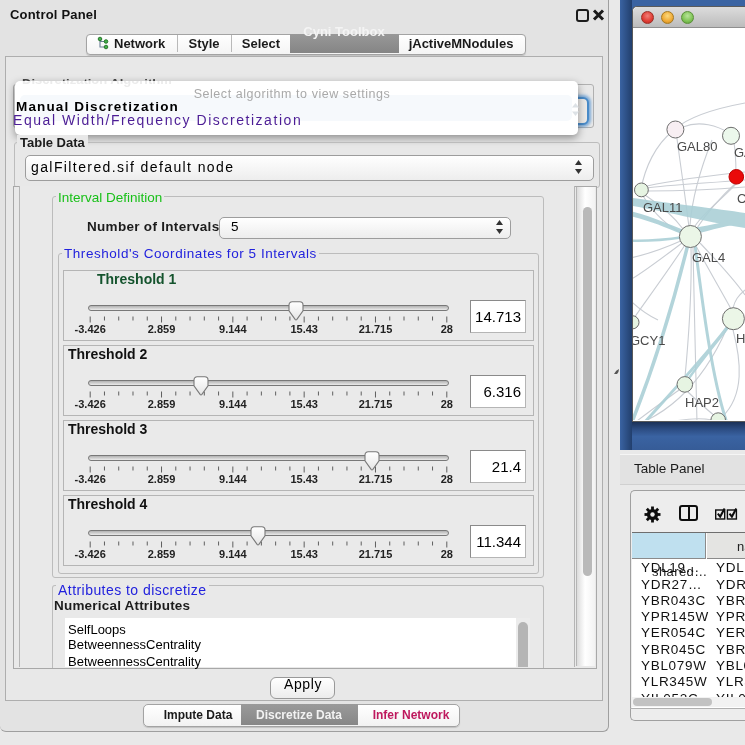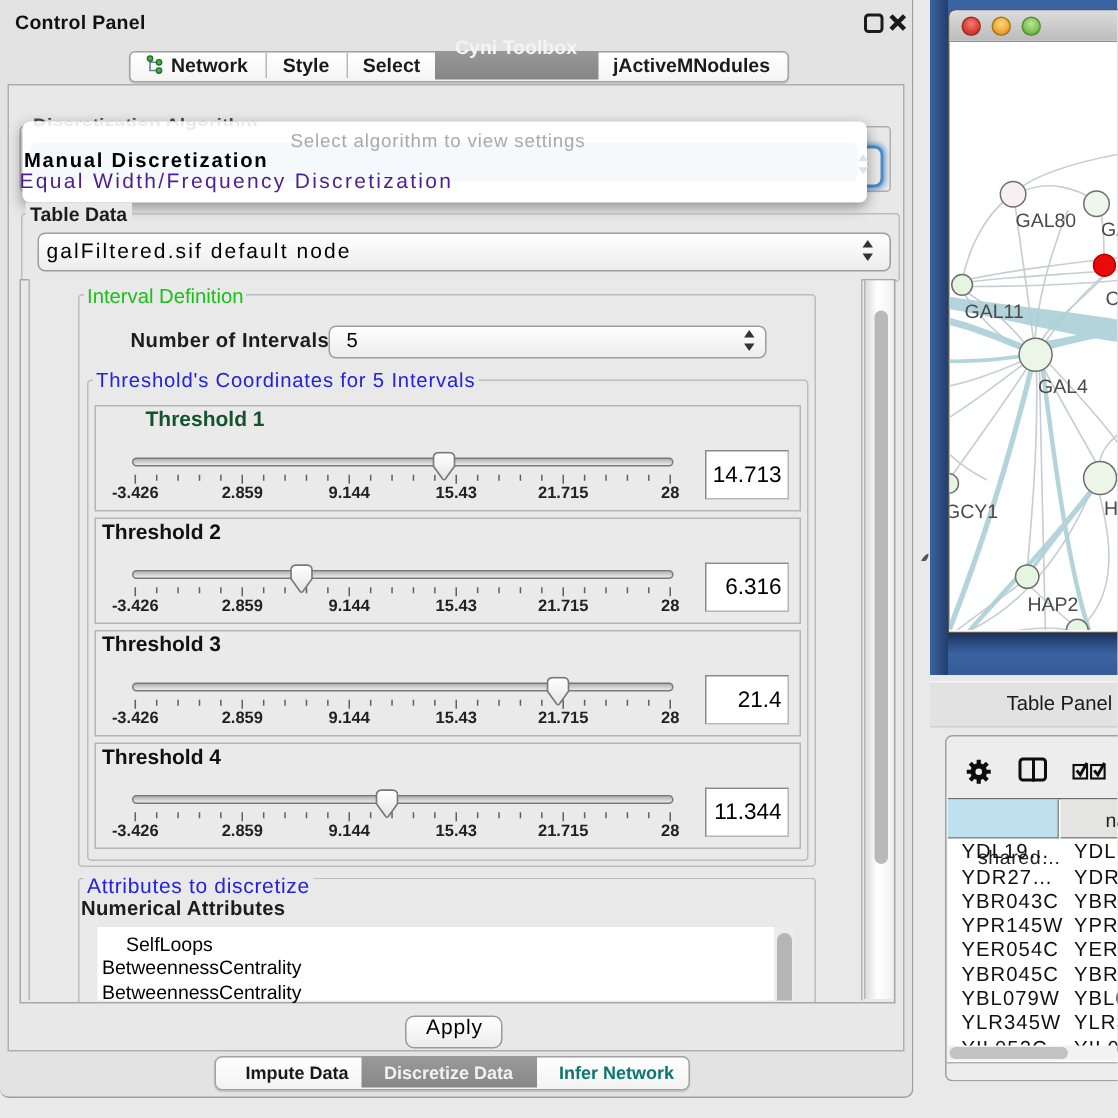--- a/index.html
+++ b/index.html
@@ -282,34 +282,34 @@
       </defs>
  </svg>
     <div class="abs" style="left:470px;top:525px;width:56px;height:33px;background:#fff;border:1px solid #b5b5b5;border-top-color:#8a8a8a;border-left-color:#8a8a8a;box-sizing:border-box;"></div>
     <div class="lbl" style="left:521px;top:533px;font-size:15px;color:#000;transform:translateX(-100%);">11.344</div>
   </div>
 
 <div class="abs" style="left:52px;top:585px;width:490px;height:82px;border:1px solid #bcbcbc;border-top-left-radius:3px;border-top-right-radius:3px;border-bottom:none;"></div>
 <div class="lbl" style="left:56px;top:582px;font-size:14px;letter-spacing:0.45px;color:#2222dd;background:#e9e9e9;padding:0 2px;">Attributes to discretize</div>
 <div class="lbl" style="left:54px;top:598px;font-size:13.5px;letter-spacing:0.2px;font-weight:bold;color:#1c1c1c;">Numerical Attributes</div>
 <div class="abs" style="left:65px;top:618px;width:451px;height:49px;background:#ffffff;"></div>
-<div class="lbl" style="left:68px;top:622px;font-size:13px;color:#000;margin-left:16px;">SelfLoops</div>
+<div class="lbl" style="left:68px;top:622px;font-size:13px;color:#000;">SelfLoops</div>
 <div class="lbl" style="left:68px;top:637px;font-size:13px;color:#000;">BetweennessCentrality</div>
 <div class="lbl" style="left:68px;top:654px;font-size:13px;color:#000;">BetweennessCentrality</div>
 <div class="abs" style="left:516px;top:618px;width:14px;height:49px;background:#ececec;"></div>
 <div class="abs" style="left:518px;top:622px;width:10px;height:45px;background:#b5b5b5;border-radius:5px 5px 0 0;"></div>
 
 <div class="abs" style="left:270px;top:677px;width:63px;height:20px;background:linear-gradient(#ffffff,#ececec);border:1px solid #999;border-radius:6px;"></div>
 <div class="lbl" style="left:303px;top:676px;font-size:14px;letter-spacing:0.6px;color:#000;transform:translateX(-50%);">Apply</div>
 
 <div class="abs" style="left:143px;top:704px;width:315px;height:21px;background:linear-gradient(#ffffff,#f2f2f2);border:1px solid #a3a3a3;border-radius:5px;box-shadow:0 1px 1px rgba(0,0,0,0.15);"></div>
 <div class="abs" style="left:241px;top:704px;width:117px;height:21px;background:linear-gradient(#9a9a9a,#878787);"></div>
 <div class="lbl" style="left:198px;top:708px;font-size:12px;font-weight:bold;color:#1a1a1a;transform:translateX(-50%);">Impute Data</div>
 <div class="lbl" style="left:299px;top:708px;font-size:12px;font-weight:bold;color:#f2f2f2;transform:translateX(-50%);">Discretize Data</div>
-<div class="lbl" style="left:411px;top:708px;font-size:12px;font-weight:bold;color:#0f766e;transform:translateX(-50%);">Infer Network</div>
+<div class="lbl" style="left:411px;top:708px;font-size:12px;font-weight:bold;color:#be185d;transform:translateX(-50%);">Infer Network</div>
 
 <svg class="abs" style="left:613px;top:368px;" width="8" height="8" viewBox="0 0 8 8">
     <path d="M1,6 Q3,2 6,1 Q6,4 4,6 Z" fill="#555"></path>
   </svg>
 
 <div class="abs" style="left:620px;top:0;width:125px;height:450px;background:#3a63a2;"></div>
 <div class="abs" style="left:620px;top:0;width:12px;height:450px;background:linear-gradient(90deg,#3a63a2,#223f6d);"></div>
 <div class="abs" style="left:632px;top:420px;width:113px;height:30px;background:linear-gradient(#16294a,#2c4c82 30%,#3a63a2 55%,#365c97);"></div>
 
 <div class="abs" style="left:632px;top:6px;width:113px;height:414px;background:#fff;border:1px solid #5a5a5a;border-right:none;border-radius:5px 0 0 0;"></div>
@@ -378,21 +378,21 @@
   <text x="643" y="212">GAL11</text>
   <text x="692" y="262">GAL4</text>
   <text x="630" y="345">GCY1</text>
   <text x="736" y="343">H</text>
   <text x="685" y="407">HAP2</text>
  </g>
 </svg>
 
 <div class="abs" style="left:620px;top:450px;width:125px;height:295px;background:#e9e9e9;"></div>
 <div class="abs" style="left:620px;top:454px;width:125px;height:29px;background:#e2e2e2;border-top:1px solid #f5f5f5;border-bottom:1px solid #d0d0d0;"></div>
-<div class="lbl" style="left:634px;top:461px;font-size:13.5px;color:#1a1a1a;margin-left:37px;">Table Panel</div>
+<div class="lbl" style="left:634px;top:461px;font-size:13.5px;color:#1a1a1a;">Table Panel</div>
 
 <div class="abs" style="left:630px;top:490px;width:120px;height:229px;background:#ededed;border:1px solid #a0a0a0;border-radius:5px 0 0 5px;border-right:none;"></div>
 
 <svg class="abs" style="left:644px;top:506px;" width="17" height="17" viewBox="0 0 17 17">
  <g stroke="#0d0d0d" stroke-width="2.8">
   <line x1="8.5" y1="0.5" x2="8.5" y2="16.5"></line>
   <line x1="0.5" y1="8.5" x2="16.5" y2="8.5"></line>
   <line x1="2.8" y1="2.8" x2="14.2" y2="14.2"></line>
   <line x1="14.2" y1="2.8" x2="2.8" y2="14.2"></line>
  </g>

